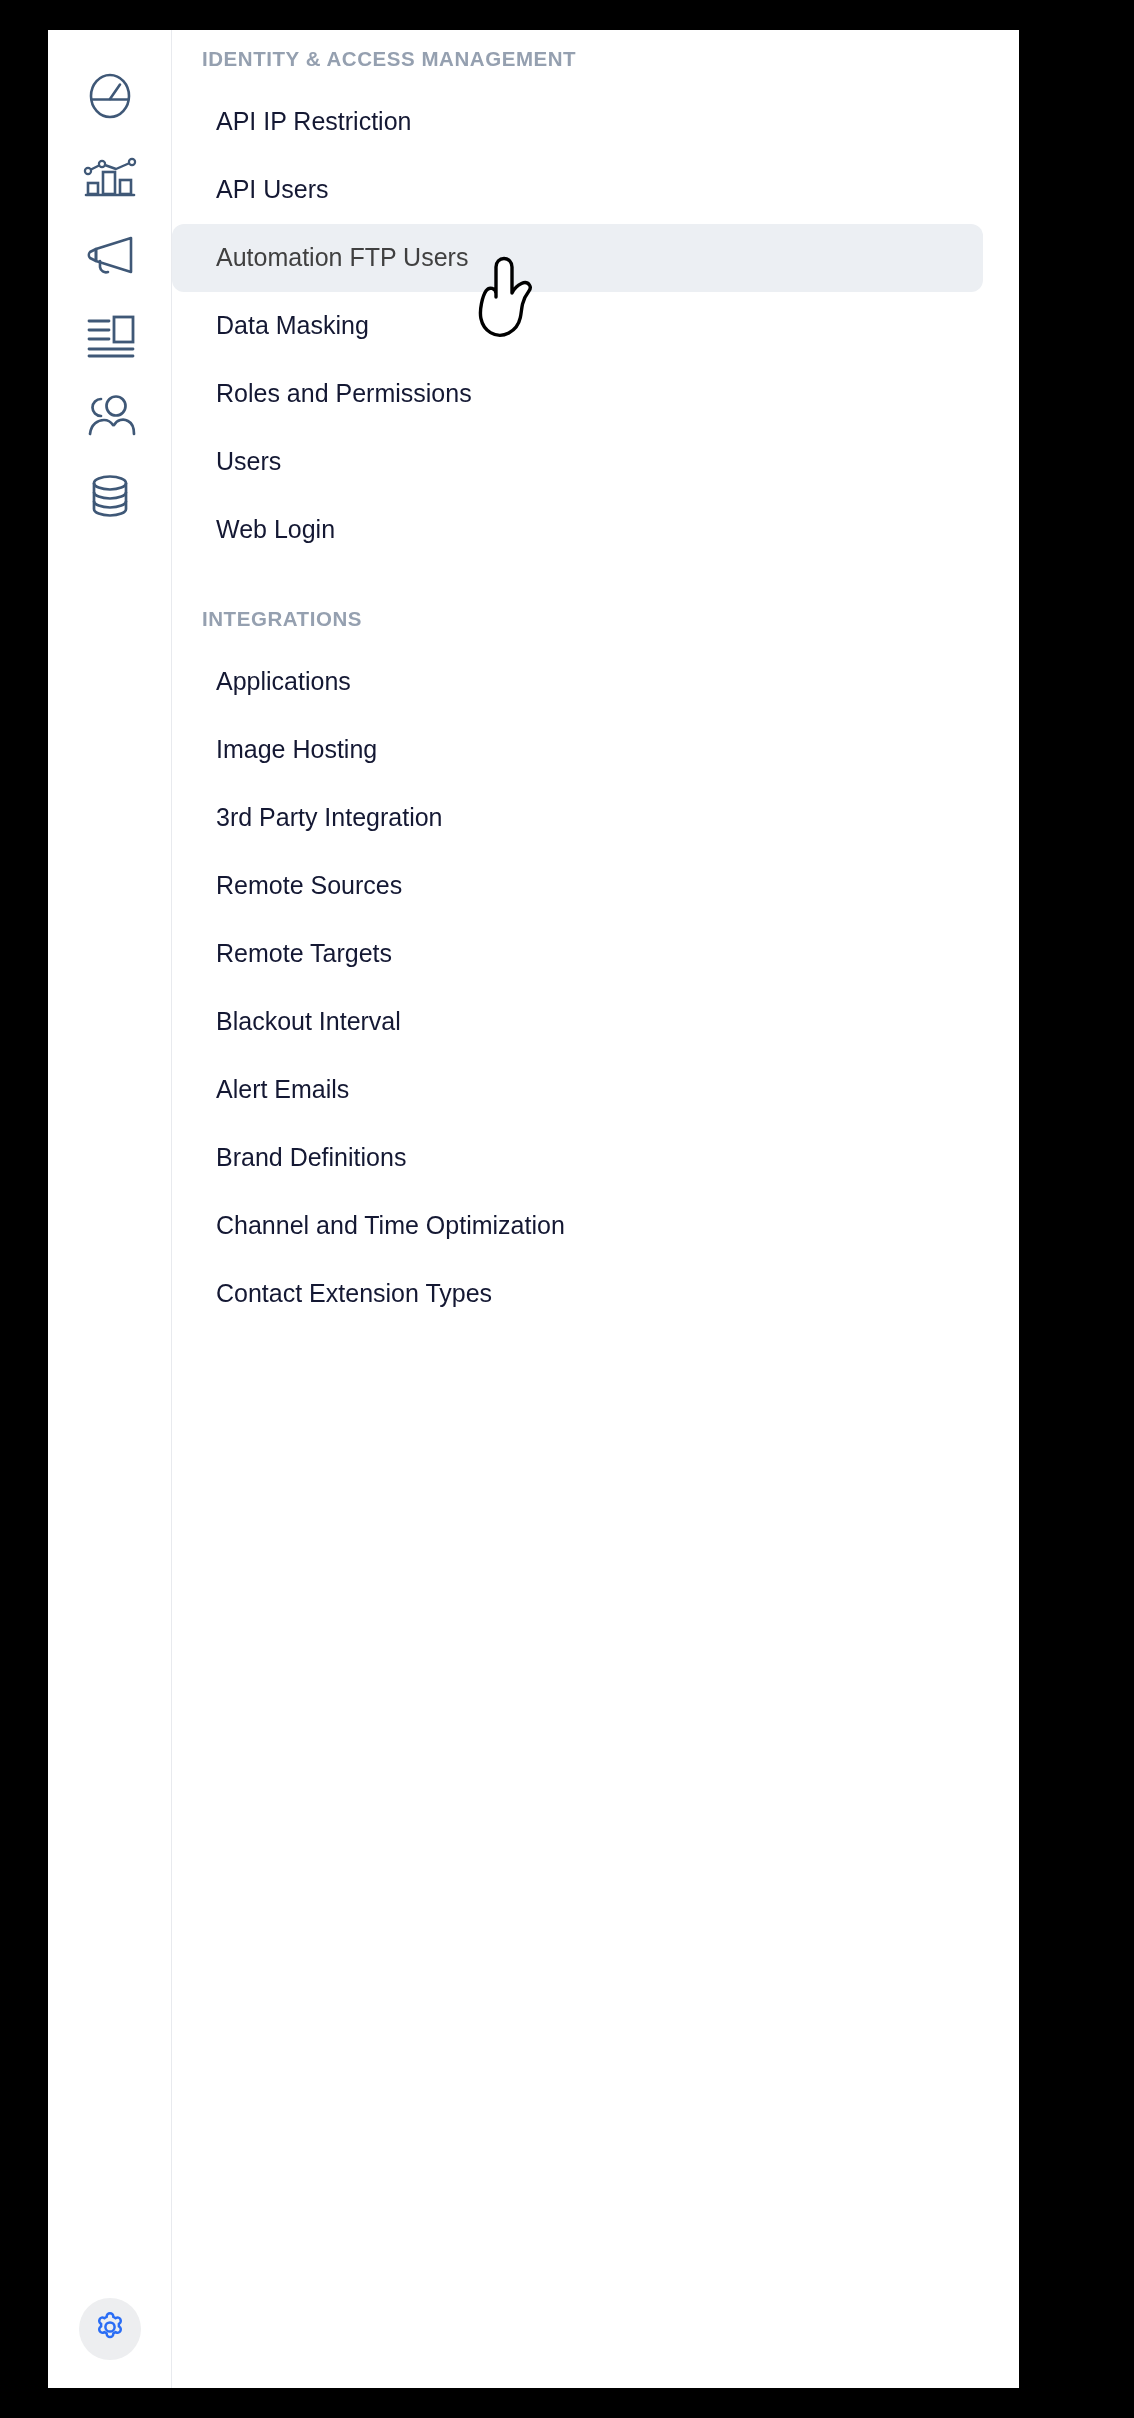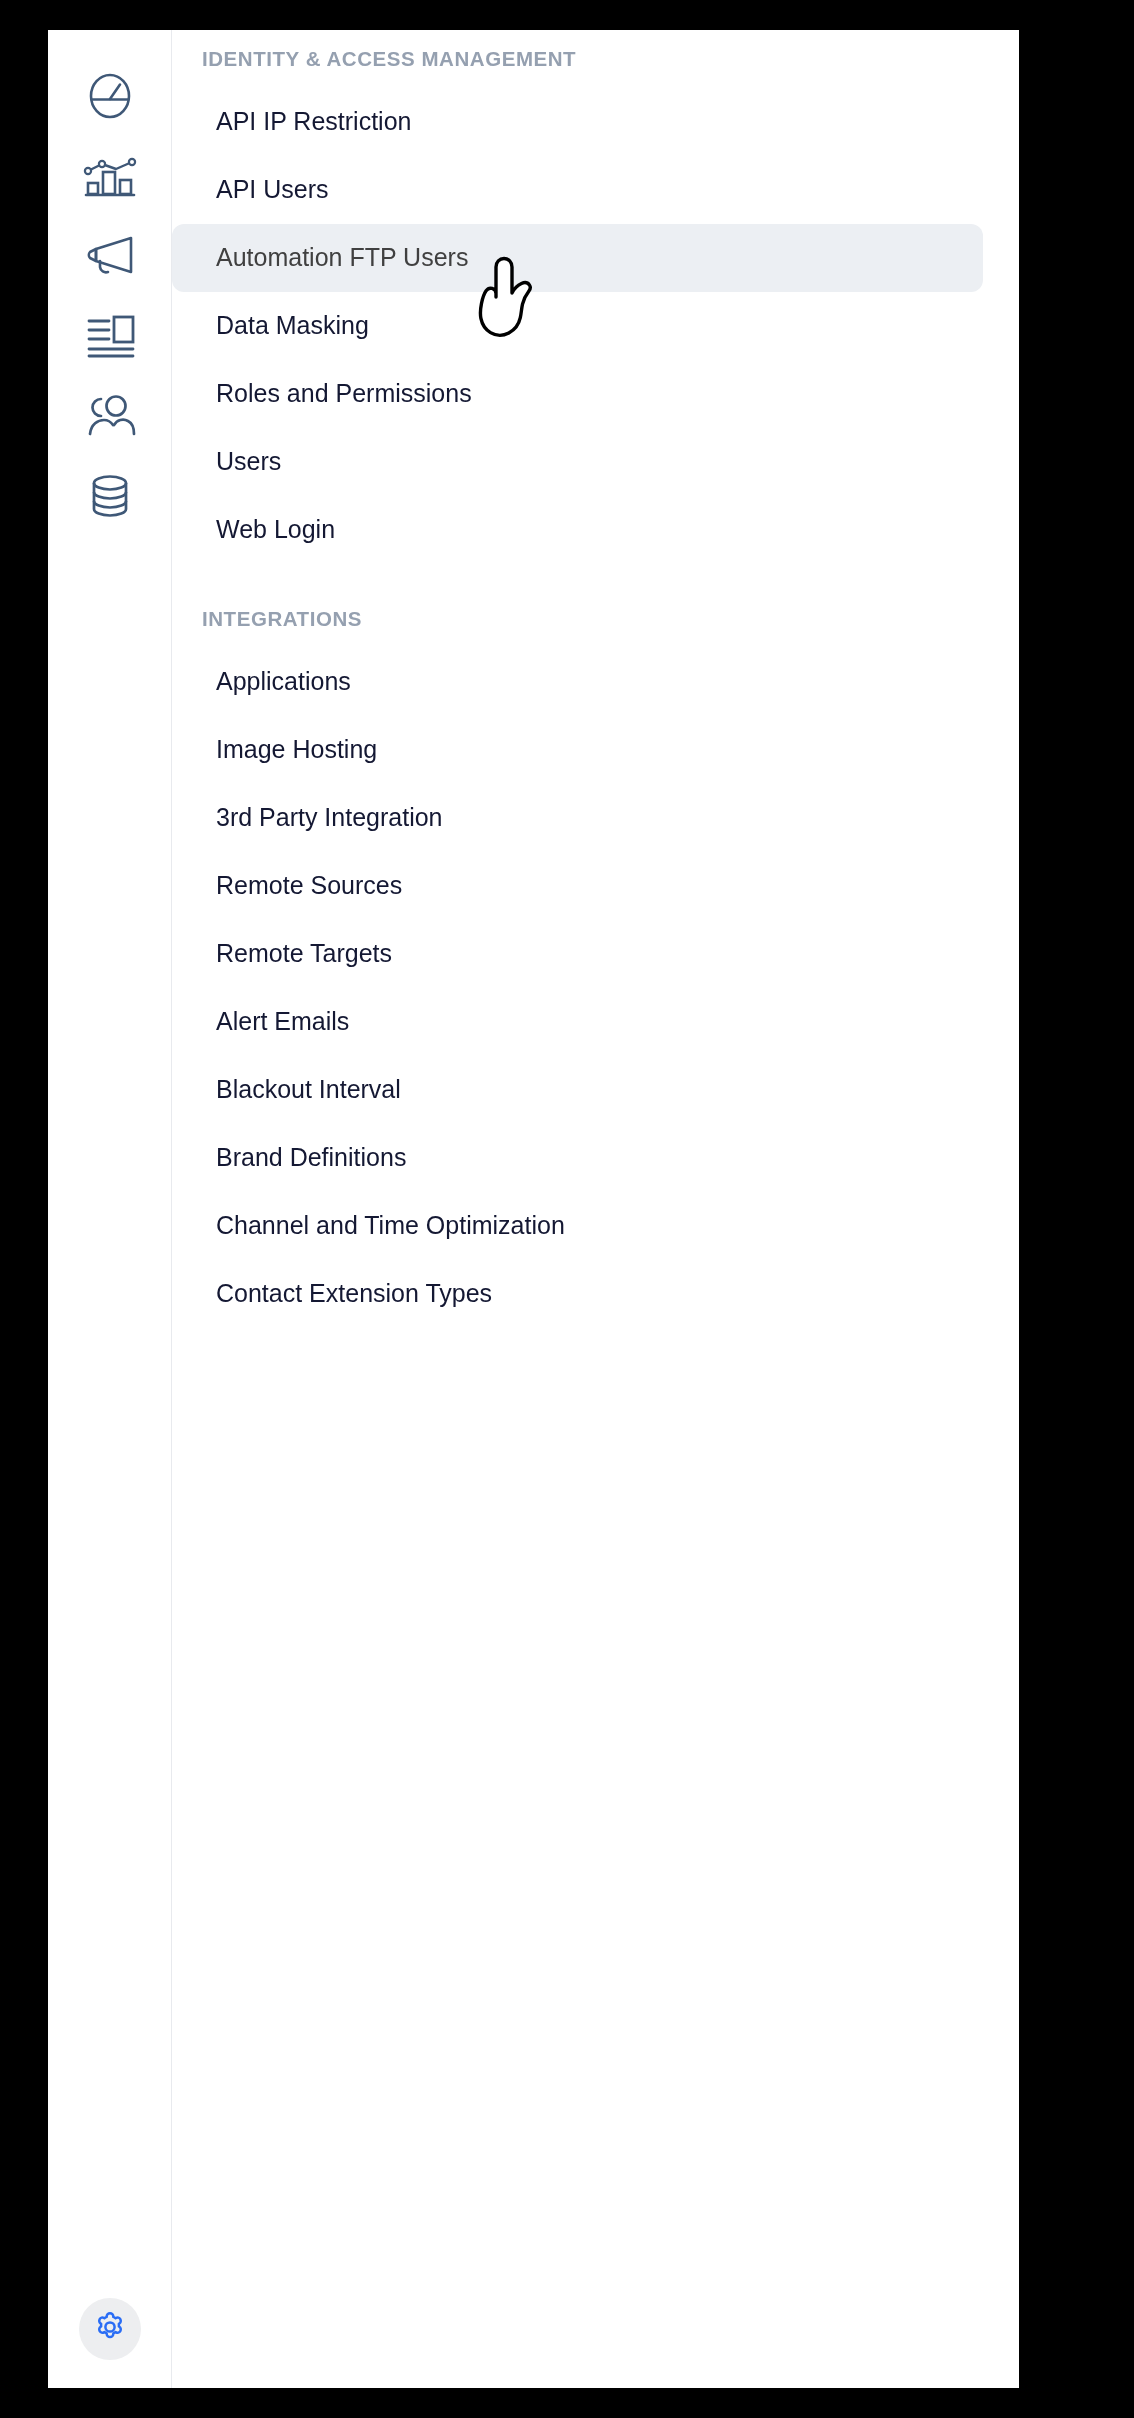--- a/index.html
+++ b/index.html
@@ -258,24 +258,24 @@
         <div class="nav-item">
           <span>Remote Sources</span>
         </div>
         <div class="nav-item">
           <span>Remote Targets</span>
         </div>
       </div>
 
       <div class="nav-section">
         <div class="nav-item">
+          <span>Blackout Interval</span>
+        </div>
+        <div class="nav-item">
           <span>Alert Emails</span>
-        </div>
-        <div class="nav-item">
-          <span>Blackout Interval</span>
         </div>
         <div class="nav-item">
           <span>Brand Definitions</span>
         </div>
         <div class="nav-item">
           <span>Channel and Time Optimization</span>
         </div>
         <div class="nav-item">
           <span>Contact Extension Types</span>
         </div>

